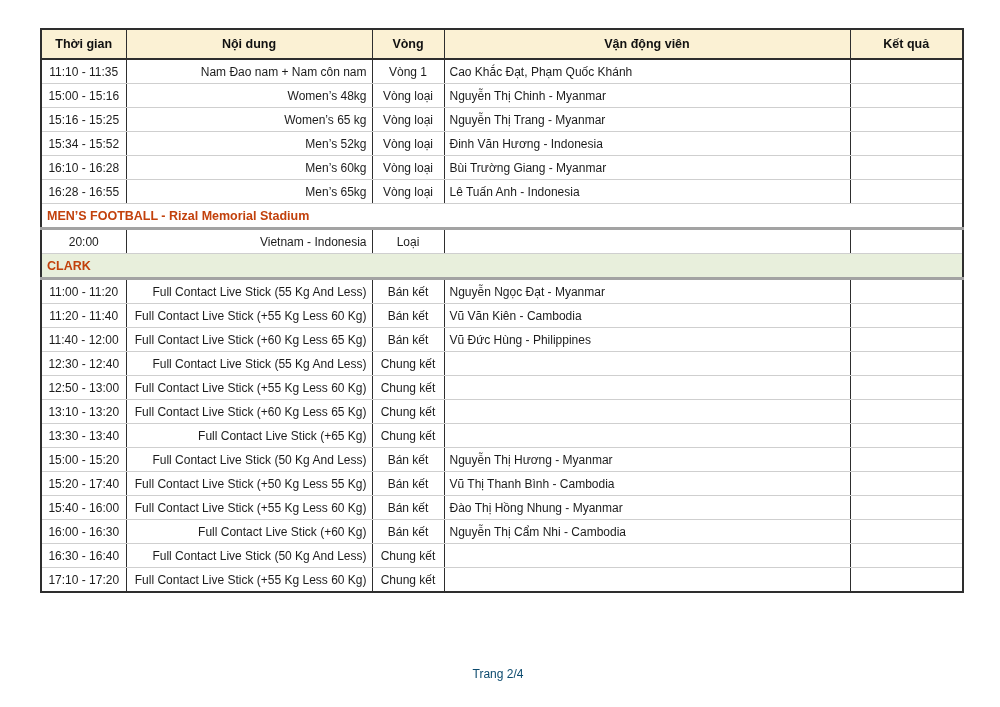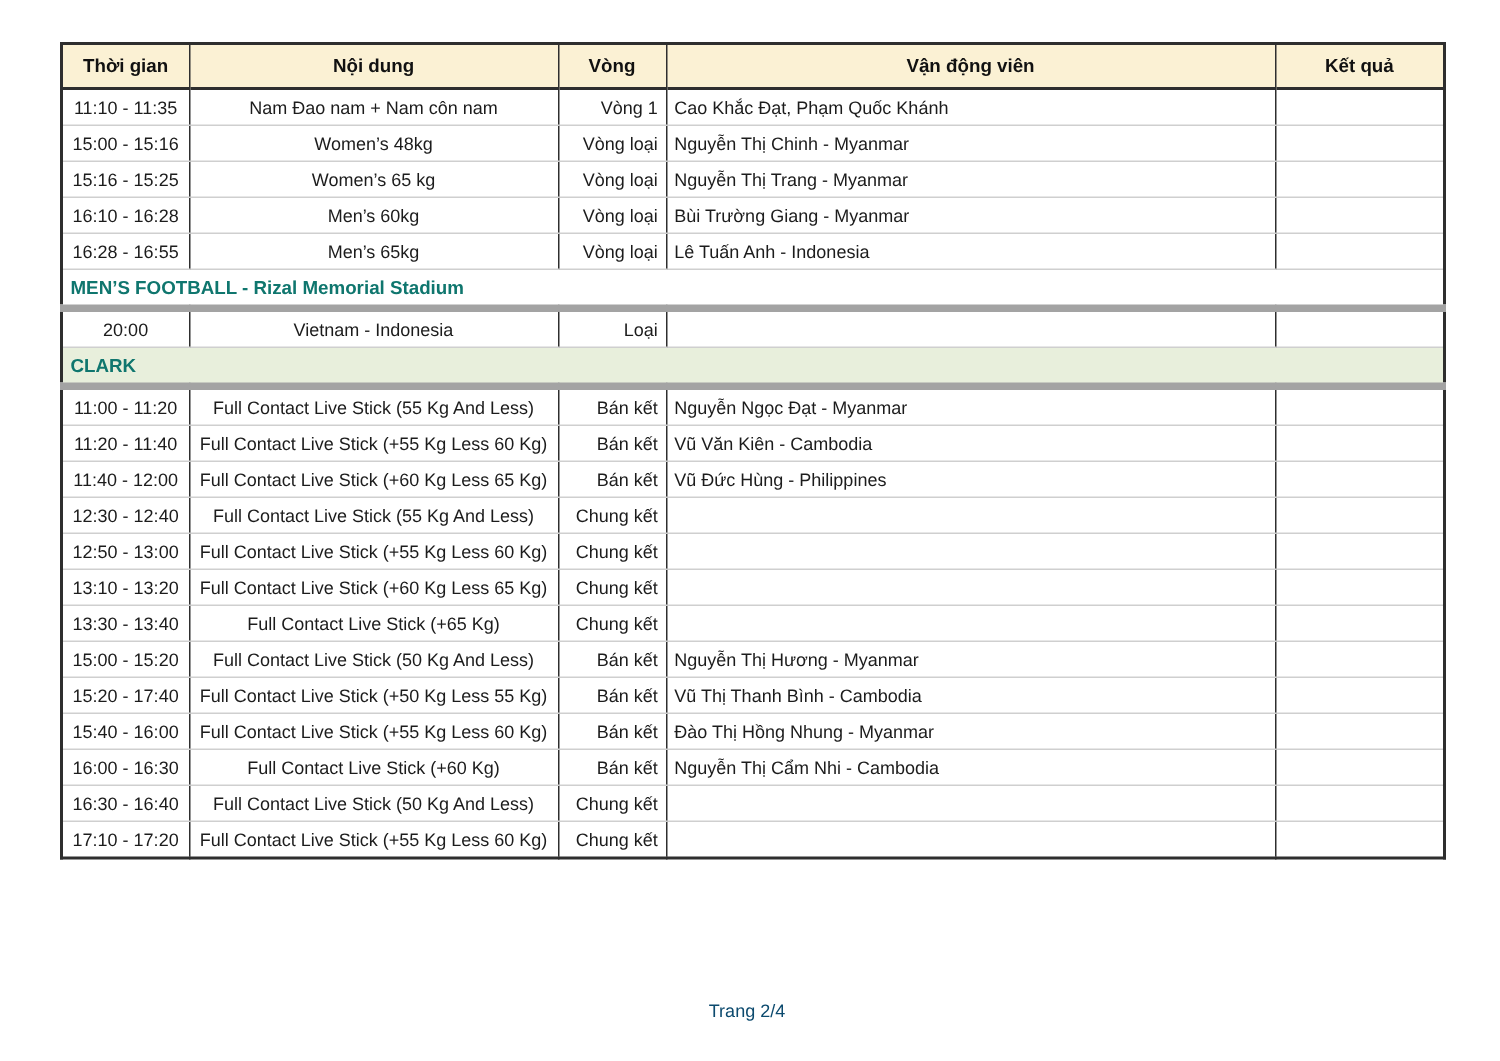--- a/index.html
+++ b/index.html
@@ -43,31 +43,31 @@
     padding: 0 5px;
     border-left: 1px solid #2e2e2e;
     border-right: 1px solid #2e2e2e;
     border-top: 1px solid #cfcfcf;
     border-bottom: 1px solid #cfcfcf;
     white-space: nowrap;
     overflow: hidden;
     background: #ffffff;
   }
   td.c-time  { text-align: center; margin-top: 22px; }
-  td.c-event { text-align: center; }
-  td.c-round { text-align: right; }
+  td.c-event { text-align: right; }
+  td.c-round { text-align: center; }
   td.c-ath   { text-align: left; }
   td.c-res   { text-align: left; }
   tr.section-row td {
     font-weight: bold;
     border-top: 1px solid #2e2e2e;
-    border-bottom: 5px solid #a3a3a3;
+    border-bottom: 3px solid #a3a3a3;
     text-align: left;
     font-size: 12.5px;
-    color: #0f766e;
+    color: #c2410c;
   }
   tr.section-green td { background: #E8EFDC; }
   tr.section-plain td { background: #ffffff; }
   .footer {
     position: absolute;
     left: 0;
     top: 667px;
     width: 100%;
     text-align: center;
     font-size: 12px;
@@ -112,20 +112,27 @@
     <td class="c-res"></td>
   </tr>
         <tr class="data-row">
     <td class="c-time">15:16 - 15:25</td>
     <td class="c-event">Women’s 65 kg</td>
     <td class="c-round">Vòng loại</td>
     <td class="c-ath">Nguyễn Thị Trang - Myanmar</td>
     <td class="c-res"></td>
   </tr>
         <tr class="data-row">
+    <td class="c-time">15:34 - 15:52</td>
+    <td class="c-event">Men’s 52kg</td>
+    <td class="c-round">Vòng loại</td>
+    <td class="c-ath">Đinh Văn Hương - Indonesia</td>
+    <td class="c-res"></td>
+  </tr>
+        <tr class="data-row">
     <td class="c-time">16:10 - 16:28</td>
     <td class="c-event">Men’s 60kg</td>
     <td class="c-round">Vòng loại</td>
     <td class="c-ath">Bùi Trường Giang - Myanmar</td>
     <td class="c-res"></td>
   </tr>
         <tr class="data-row">
     <td class="c-time">16:28 - 16:55</td>
     <td class="c-event">Men’s 65kg</td>
     <td class="c-round">Vòng loại</td>

